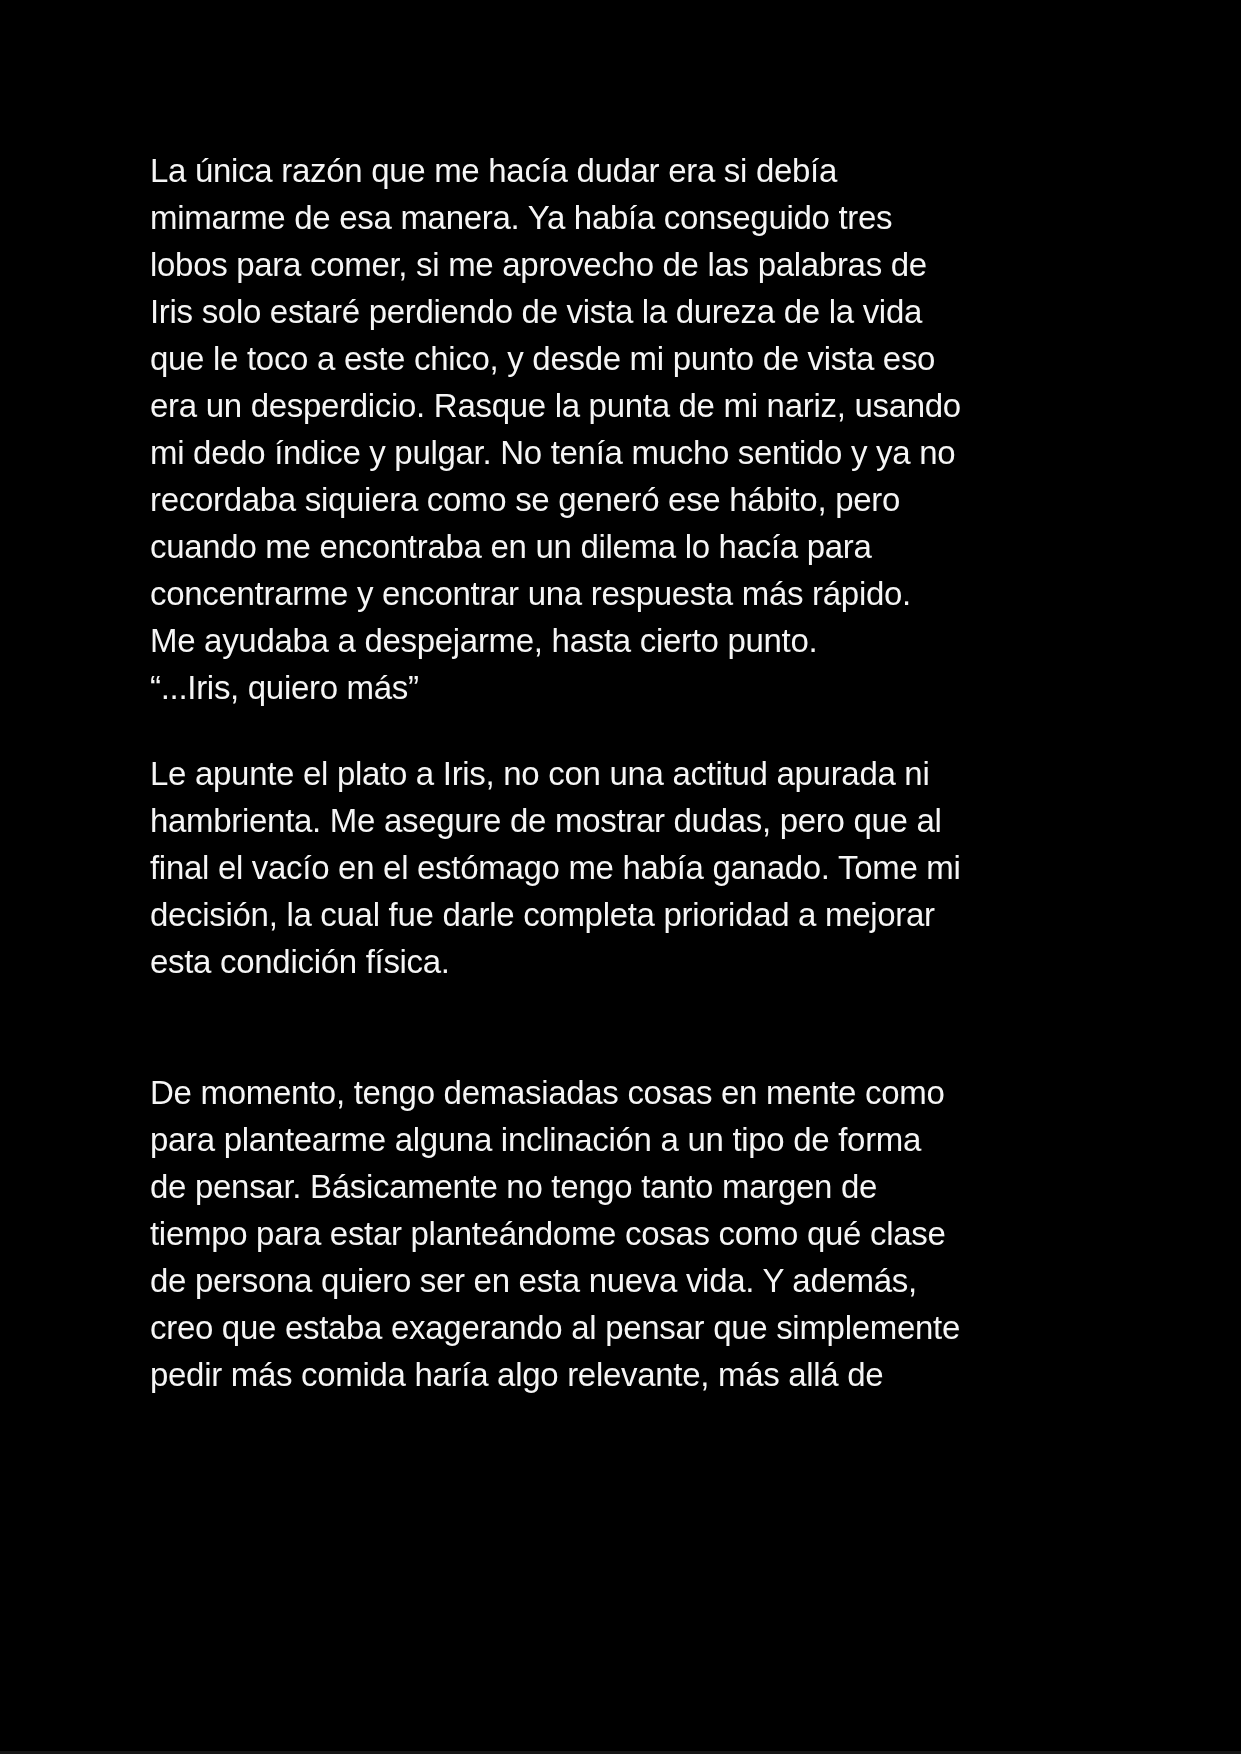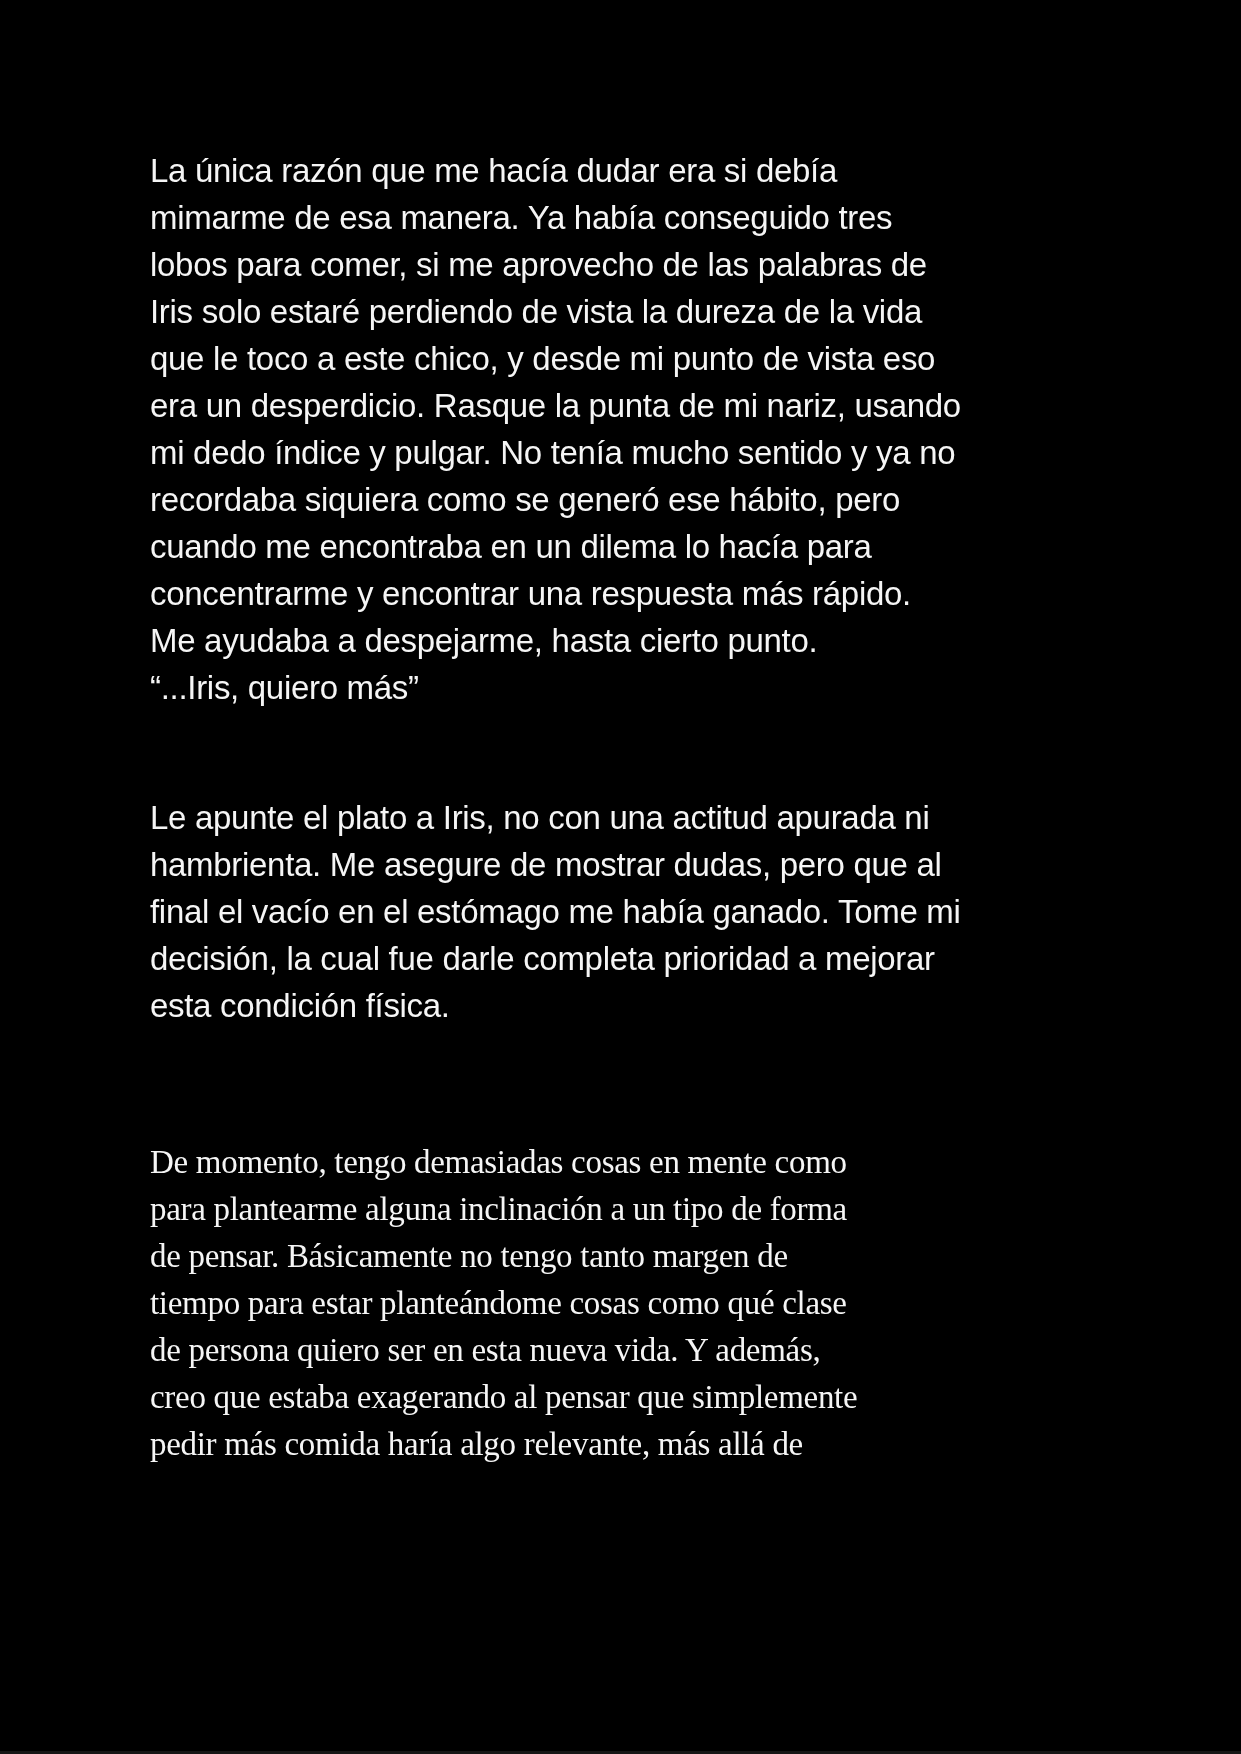--- a/index.html
+++ b/index.html
@@ -27,22 +27,22 @@
     color: #f5f5f5;
     font-size: 33px;
     line-height: 47px;
     letter-spacing: -0.3px;
     white-space: pre-line;       
     max-width: 960px;
     margin: 0;
     font-weight: 400;
   }
   .gap-after-block { }
-  .gap-after-quote { margin-top: 83px; }
-  .gap-scene-break { margin-top: 110px; font-family: Liberation Serif, serif; }
+  .gap-after-quote { margin-top: 39px; }
+  .gap-scene-break { margin-top: 84px; }
   .bottom-edge {
     position: absolute;
     left: 0; bottom: 0;
     width: 1241px;
     height: 3px;
     background: #161616;
   }
 </style>
 </head>
 <body>

